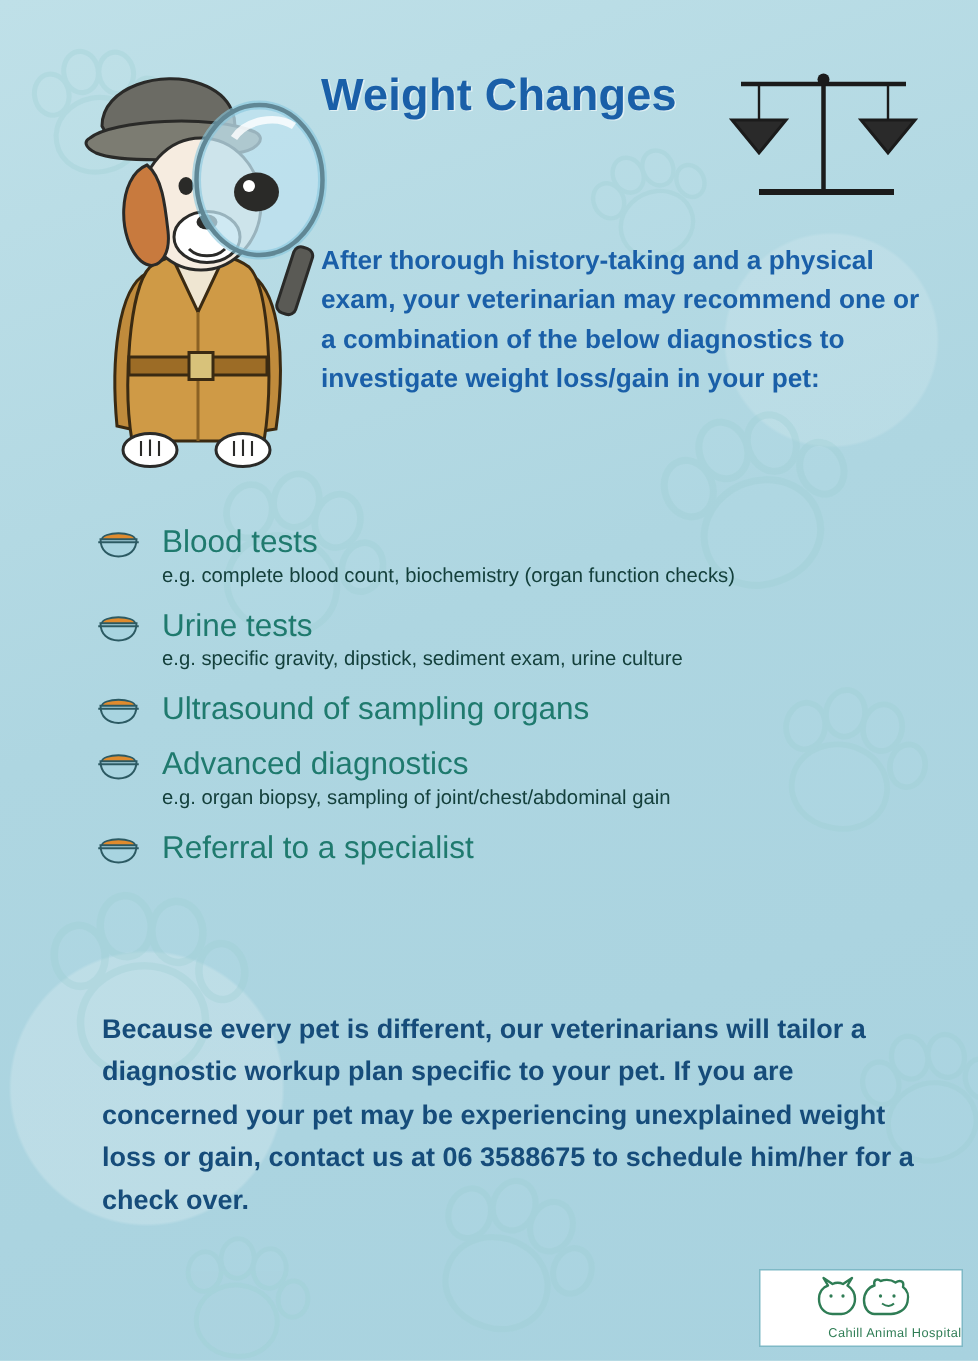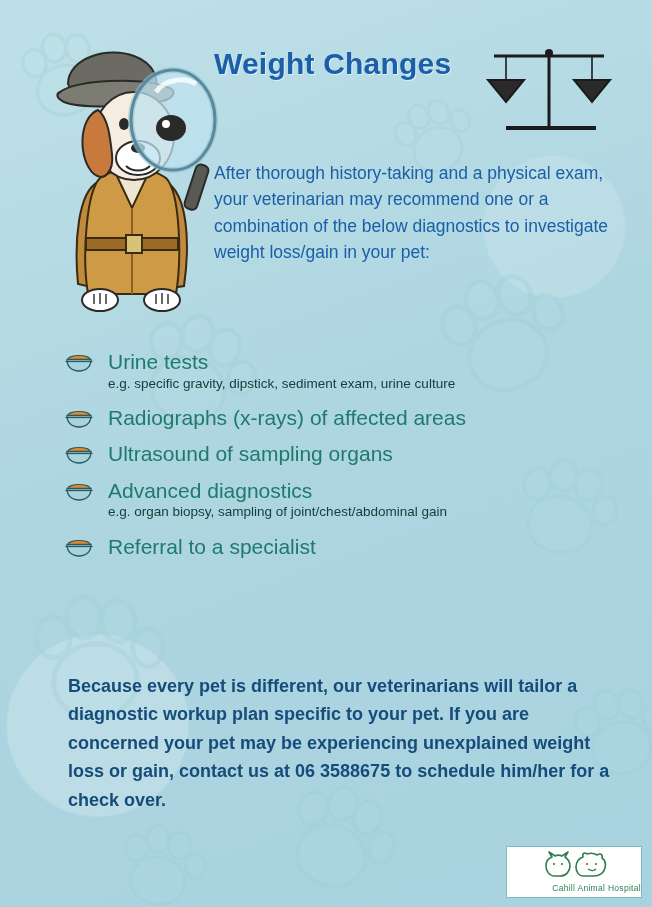--- a/index.html
+++ b/index.html
@@ -75,21 +75,21 @@
   }
 
   
   .intro {
     position: absolute;
     left: 214px;
     top: 160px;
     width: 408px;
     color: #1a5fa8;
     font-size: 17.5px;
-    font-weight: normal;
+    font-weight: bold;
     line-height: 1.50;
   }
 
   
   .dog {
     position: absolute;
     left: 38px;
     top: 32px;
     width: 180px;
     height: 290px;
@@ -294,43 +294,44 @@
       <path d="M4 40 L40 40 L22 62 Z" fill="#2a2a2a" stroke="#1b1b1b" stroke-width="2"></path>
       <path d="M90 40 L126 40 L108 62 Z" fill="#2a2a2a" stroke="#1b1b1b" stroke-width="2"></path>
       <circle cx="65" cy="13" r="4" fill="#1b1b1b"></circle>
     </svg>
   </div>
 
   <div class="intro">After thorough history-taking and a physical exam, your veterinarian may recommend one or a combination of the below diagnostics to investigate weight loss/gain in your pet:</div>
 
   <div class="list">
 
+    <div class="item">
+      <span class="bowl">
+        <svg viewBox="0 0 30 18" width="30" height="18" xmlns="http://www.w3.org/2000/svg">
+          <ellipse cx="15" cy="5.5" rx="11" ry="4" fill="#e08b2e" stroke="#2c5a63" stroke-width="1.2"></ellipse>
+          <path d="M3 5.5 C3 13, 8 17, 15 17 C22 17, 27 13, 27 5.5 Z" fill="#a8d4e0" stroke="#2c5a63" stroke-width="1.3"></path>
+          <path d="M1.5 7.5 L28.5 7.5" stroke="#2c5a63" stroke-width="1.3"></path>
+        </svg>
+      </span>
+      <div class="head">Blood tests</div>
+      <div class="sub">e.g. complete blood count, biochemistry (organ function checks)</div>
+    </div>
 
     <div class="item">
       <span class="bowl">
         <svg viewBox="0 0 30 18" width="30" height="18" xmlns="http://www.w3.org/2000/svg">
           <ellipse cx="15" cy="5.5" rx="11" ry="4" fill="#e08b2e" stroke="#2c5a63" stroke-width="1.2"></ellipse>
           <path d="M3 5.5 C3 13, 8 17, 15 17 C22 17, 27 13, 27 5.5 Z" fill="#a8d4e0" stroke="#2c5a63" stroke-width="1.3"></path>
           <path d="M1.5 7.5 L28.5 7.5" stroke="#2c5a63" stroke-width="1.3"></path>
         </svg>
       </span>
       <div class="head">Urine tests</div>
       <div class="sub">e.g. specific gravity, dipstick, sediment exam, urine culture</div>
     </div>
 
-    <div class="item">
-      <span class="bowl">
-        <svg viewBox="0 0 30 18" width="30" height="18" xmlns="http://www.w3.org/2000/svg">
-          <ellipse cx="15" cy="5.5" rx="11" ry="4" fill="#e08b2e" stroke="#2c5a63" stroke-width="1.2"></ellipse>
-          <path d="M3 5.5 C3 13, 8 17, 15 17 C22 17, 27 13, 27 5.5 Z" fill="#a8d4e0" stroke="#2c5a63" stroke-width="1.3"></path>
-          <path d="M1.5 7.5 L28.5 7.5" stroke="#2c5a63" stroke-width="1.3"></path>
-        </svg>
-      </span>
-      <div class="head">Radiographs (x-rays) of affected areas</div>
-    </div>
 
     <div class="item">
       <span class="bowl">
         <svg viewBox="0 0 30 18" width="30" height="18" xmlns="http://www.w3.org/2000/svg">
           <ellipse cx="15" cy="5.5" rx="11" ry="4" fill="#e08b2e" stroke="#2c5a63" stroke-width="1.2"></ellipse>
           <path d="M3 5.5 C3 13, 8 17, 15 17 C22 17, 27 13, 27 5.5 Z" fill="#a8d4e0" stroke="#2c5a63" stroke-width="1.3"></path>
           <path d="M1.5 7.5 L28.5 7.5" stroke="#2c5a63" stroke-width="1.3"></path>
         </svg>
       </span>
       <div class="head">Ultrasound of sampling organs</div>

